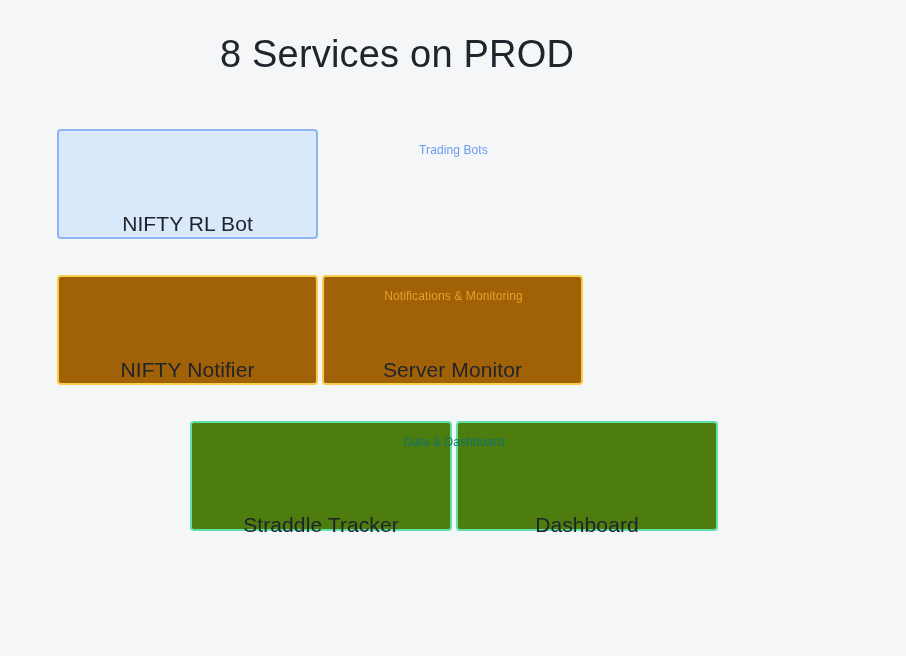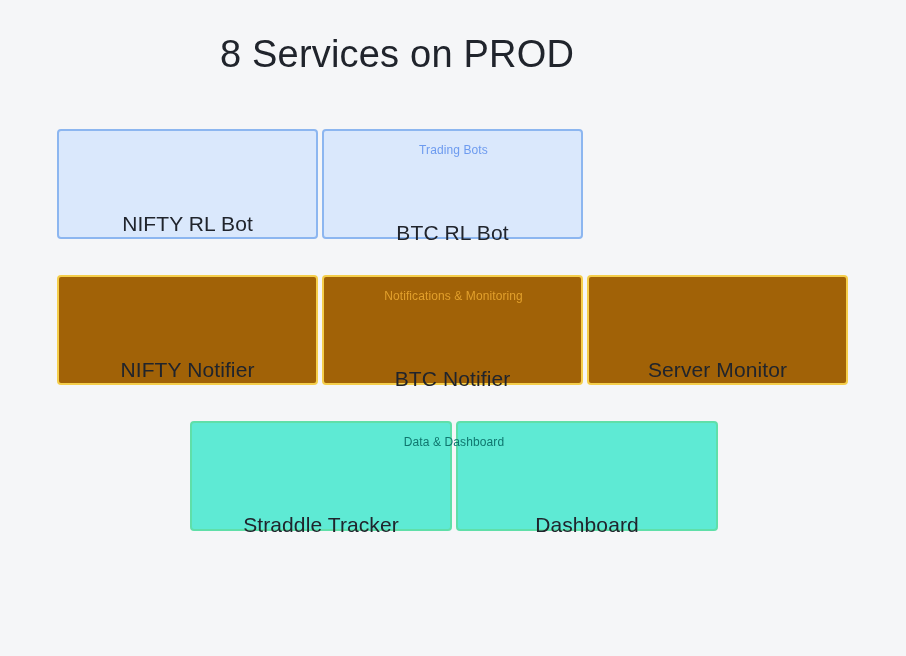--- a/index.html
+++ b/index.html
@@ -94,21 +94,21 @@
   }
   .tone-blue .group-caption { color: #6d9bef; }
 
   .tone-yellow .node {
     background: #a16207;
     border-color: #f5ce4b;
   }
   .tone-yellow .group-caption { color: #e2a02c; }
 
   .tone-green .node {
-    background: #5eead4;
+    background: #4d7c0f;
     border-color: #5fdfa9;
   }
   .tone-green .group-caption { color: #0f766e; }
 
   
   #group-trading-bots   { left: 57px;  top: 129px; width: 793px; height: 110px; }
   #group-notifications  { left: 57px;  top: 275px; width: 793px; height: 110px; }
   #group-data-dashboard { left: 190px; top: 421px; width: 528px; height: 110px; }
 
   #group-trading-bots .node,
@@ -127,34 +127,28 @@
 
 <div class="canvas">
 
   <div class="page-title">8 Services on PROD</div>
 
   <div class="group tone-blue" id="group-trading-bots">
     <div class="group-row">
       <div class="node">
         <span class="node-label">NIFTY RL Bot</span>
       </div>
-      <div class="node has-caption">
-        <span class="node-label">BTC RL Bot</span>
-      </div>
     </div>
     <div class="group-caption">Trading Bots</div>
   </div>
 
   <div class="group tone-yellow" id="group-notifications">
     <div class="group-row">
       <div class="node">
         <span class="node-label">NIFTY Notifier</span>
-      </div>
-      <div class="node has-caption">
-        <span class="node-label">BTC Notifier</span>
       </div>
       <div class="node">
         <span class="node-label">Server Monitor</span>
       </div>
     </div>
     <div class="group-caption">Notifications &amp; Monitoring</div>
   </div>
 
   <div class="group tone-green" id="group-data-dashboard">
     <div class="group-row">

